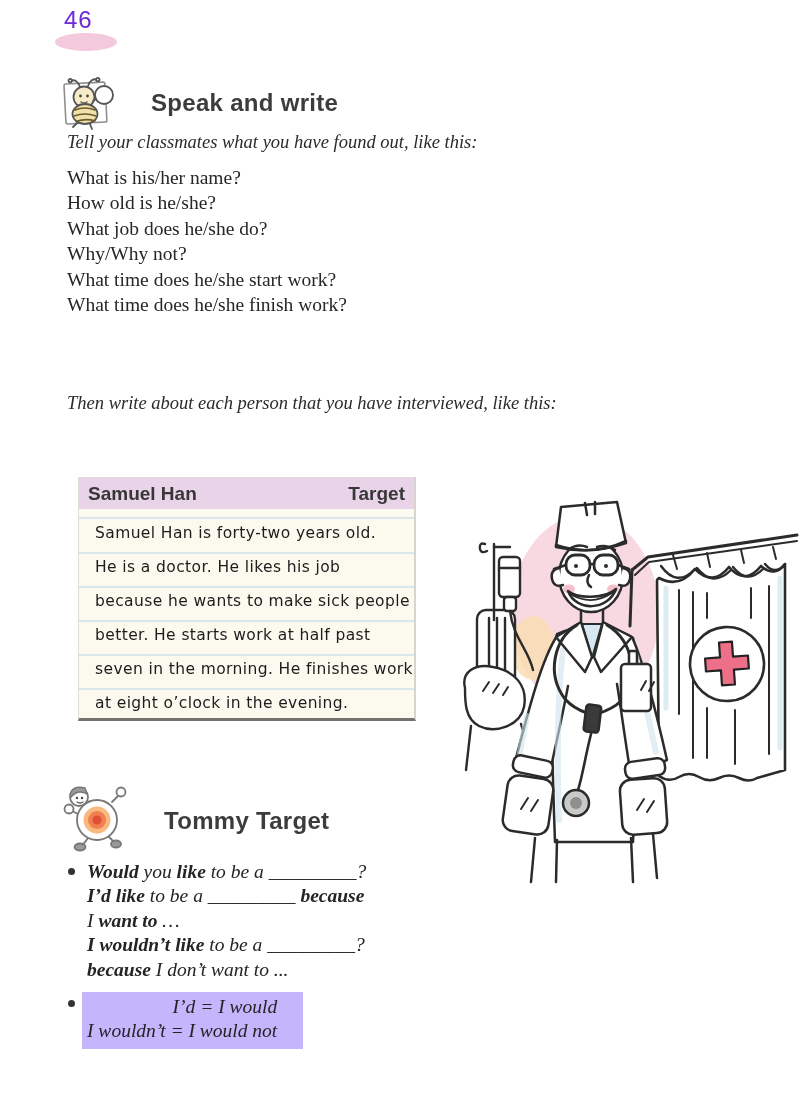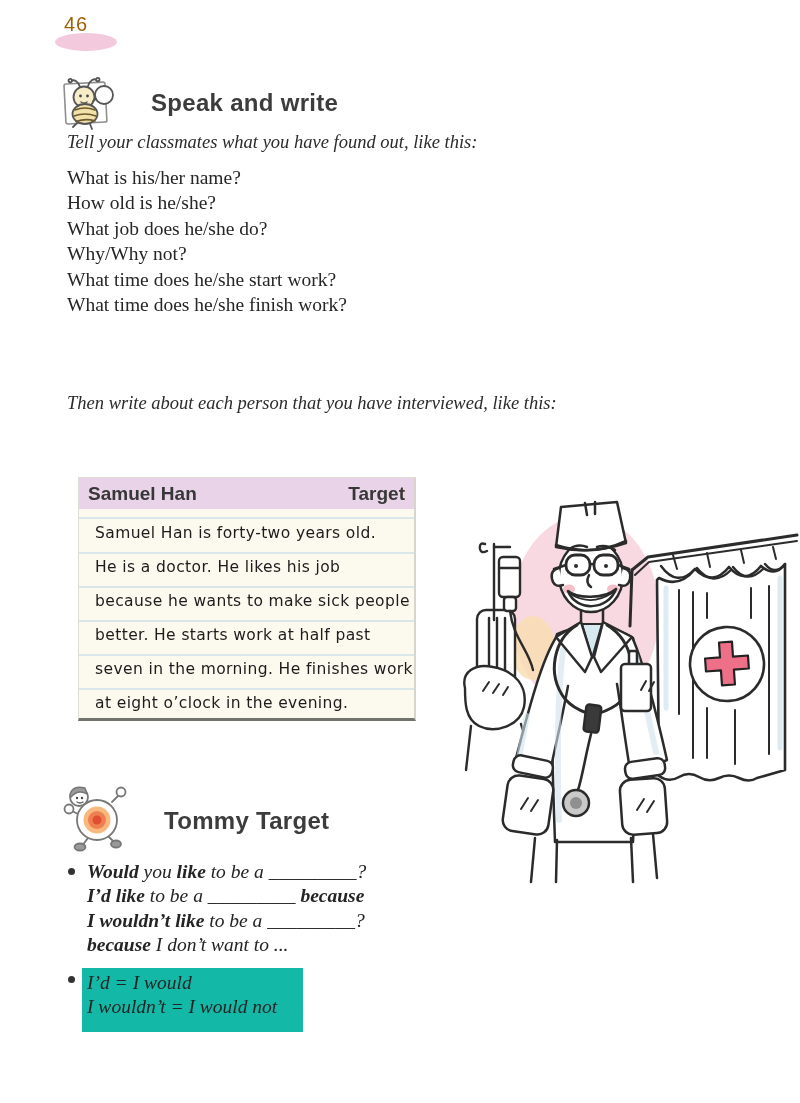--- a/index.html
+++ b/index.html
@@ -2,21 +2,21 @@
 <html><head>
 <meta charset="utf-8">
 <style>
   html,body{margin:0;padding:0;}
   body{width:800px;height:1103px;background:#ffffff;position:relative;overflow:hidden;
        font-family:"Liberation Sans",sans-serif;color:#2b2b2b;}
   .abs{position:absolute;}
 
   
   .pagenum-ellipse{left:55px;top:33px;width:62px;height:18px;border-radius:50%;background:#f3c9dd;}
-  .pagenum{left:64px;top:13px;font-size:20px;color:#a16207;letter-spacing:1px;}
+  .pagenum{left:64px;top:6px;font-size:24px;color:#6d28d9;letter-spacing:1px;}
 
   
   .section-title{font-weight:bold;color:#3c3c3c;font-size:24px;letter-spacing:.3px;margin-left:24px;}
   .h-speak{left:127px;top:89px;}
   .h-tommy{left:140px;top:807px;}
   .icon-speak{left:58px;top:74px;}
   .icon-tommy{left:62px;top:782px;}
 
   
   .serif{font-family:"Liberation Serif",serif;color:#262626;}
@@ -38,21 +38,21 @@
              background-position:0 11px;}
   .hand-line{white-space:nowrap;}
 
   
   .bullets{left:66px;top:860px;width:380px;font-family:"Liberation Serif",serif;
            font-size:19.5px;line-height:24.4px;color:#242424;}
   .bullet-row{position:relative;padding-left:21px;font-style:italic;}
   .dot{position:absolute;left:2px;top:8px;width:7px;height:7px;border-radius:50%;background:#333;}
   .b{font-weight:bold;}
   .note-row{margin-top:10px;}
-  .note-box{display:inline-block;background:#14b8a6;padding:3px 26px 13px 5px;margin-left:-5px;}
+  .note-box{display:inline-block;background:#c4b5fd;padding:3px 26px 5px 5px;margin-left:-5px;text-align:right;}
 
   svg{display:block;}
   .illu{left:435px;top:458px;}
 </style>
 </head>
 <body>
 
 <div class="abs pagenum-ellipse"></div>
 <div class="abs pagenum">46</div>
 
@@ -246,20 +246,21 @@
 </svg>
 <div class="abs section-title h-tommy">Tommy Target</div>
 
 <div class="abs bullets">
   <div class="bullet-row">
     <span class="dot"></span>
     <div>
 
     <div class="rich-line"><span class="b">Would</span><span> you </span><span class="b">like</span><span> to be a _________?</span></div>
         <div class="rich-line"><span class="b">I’d like</span><span> to be a _________ </span><span class="b">because</span></div>
+        <div class="rich-line"><span>I </span><span class="b">want to</span><span> …</span></div>
         <div class="rich-line"><span class="b">I wouldn’t like</span><span> to be a _________?</span></div>
         <div class="rich-line"><span class="b">because</span><span> I don’t want to ...</span></div>
       </div>
   </div>
   <div class="bullet-row note-row">
     <span class="dot"></span>
     <div class="note-box">
       
     <div class="note-line">I’d = I would</div><div class="note-line">I wouldn’t = I would not</div></div>
   </div>

